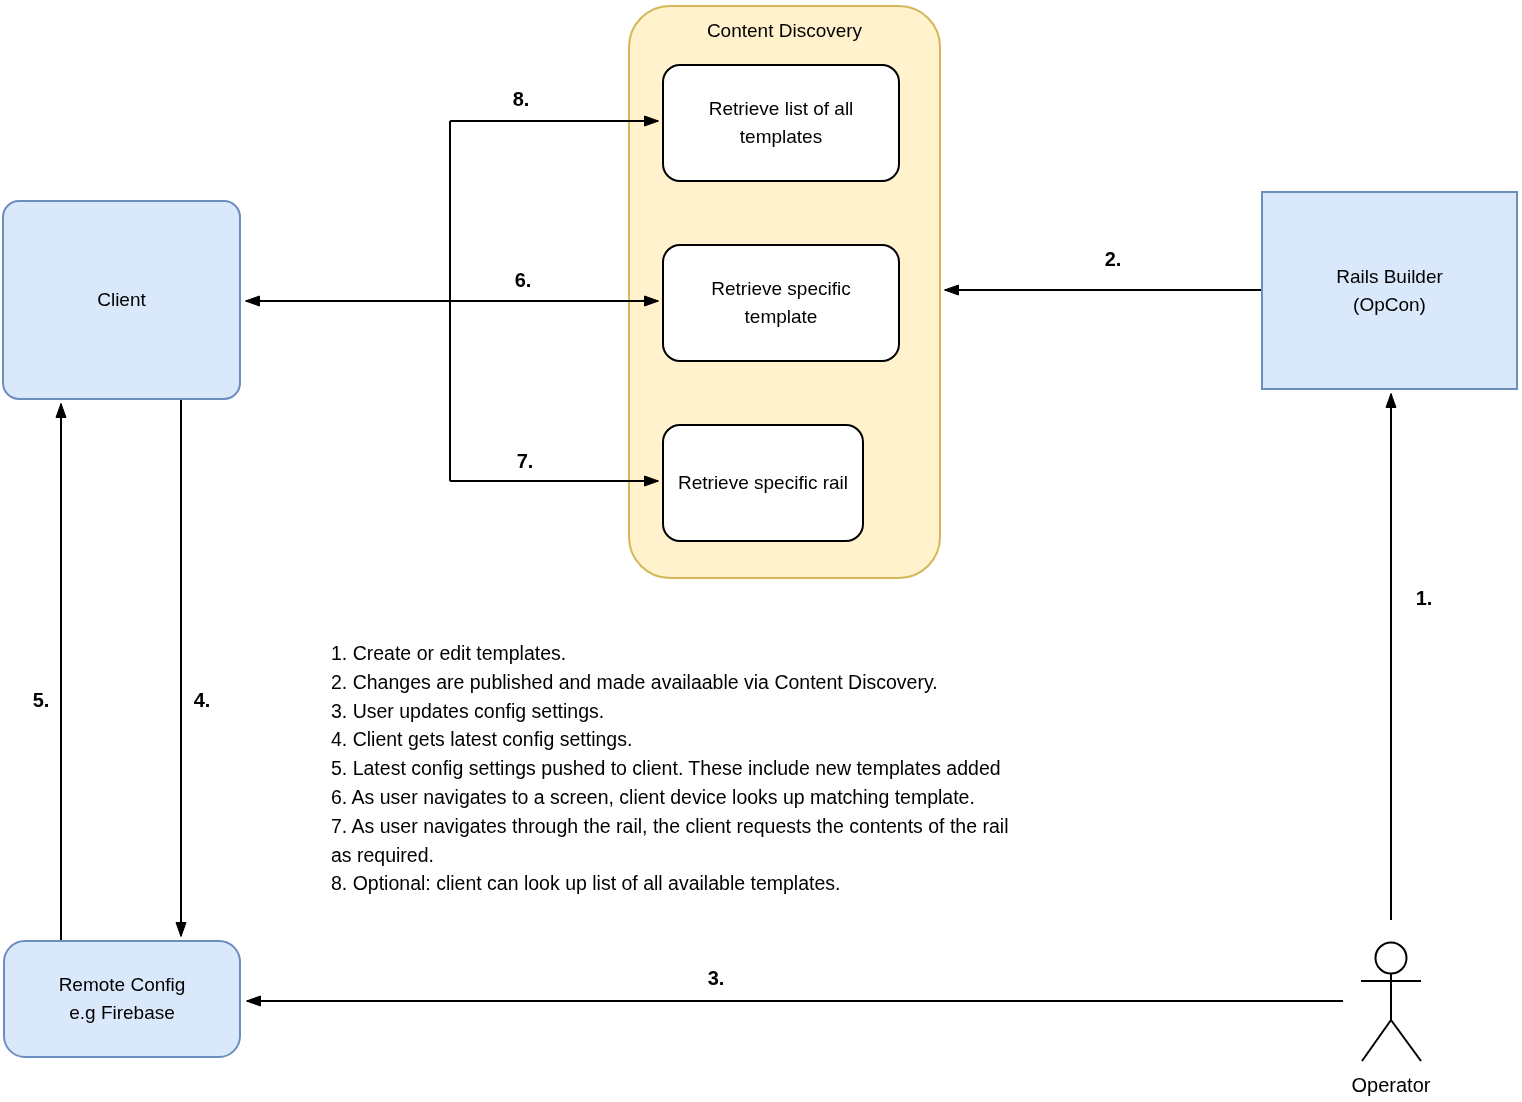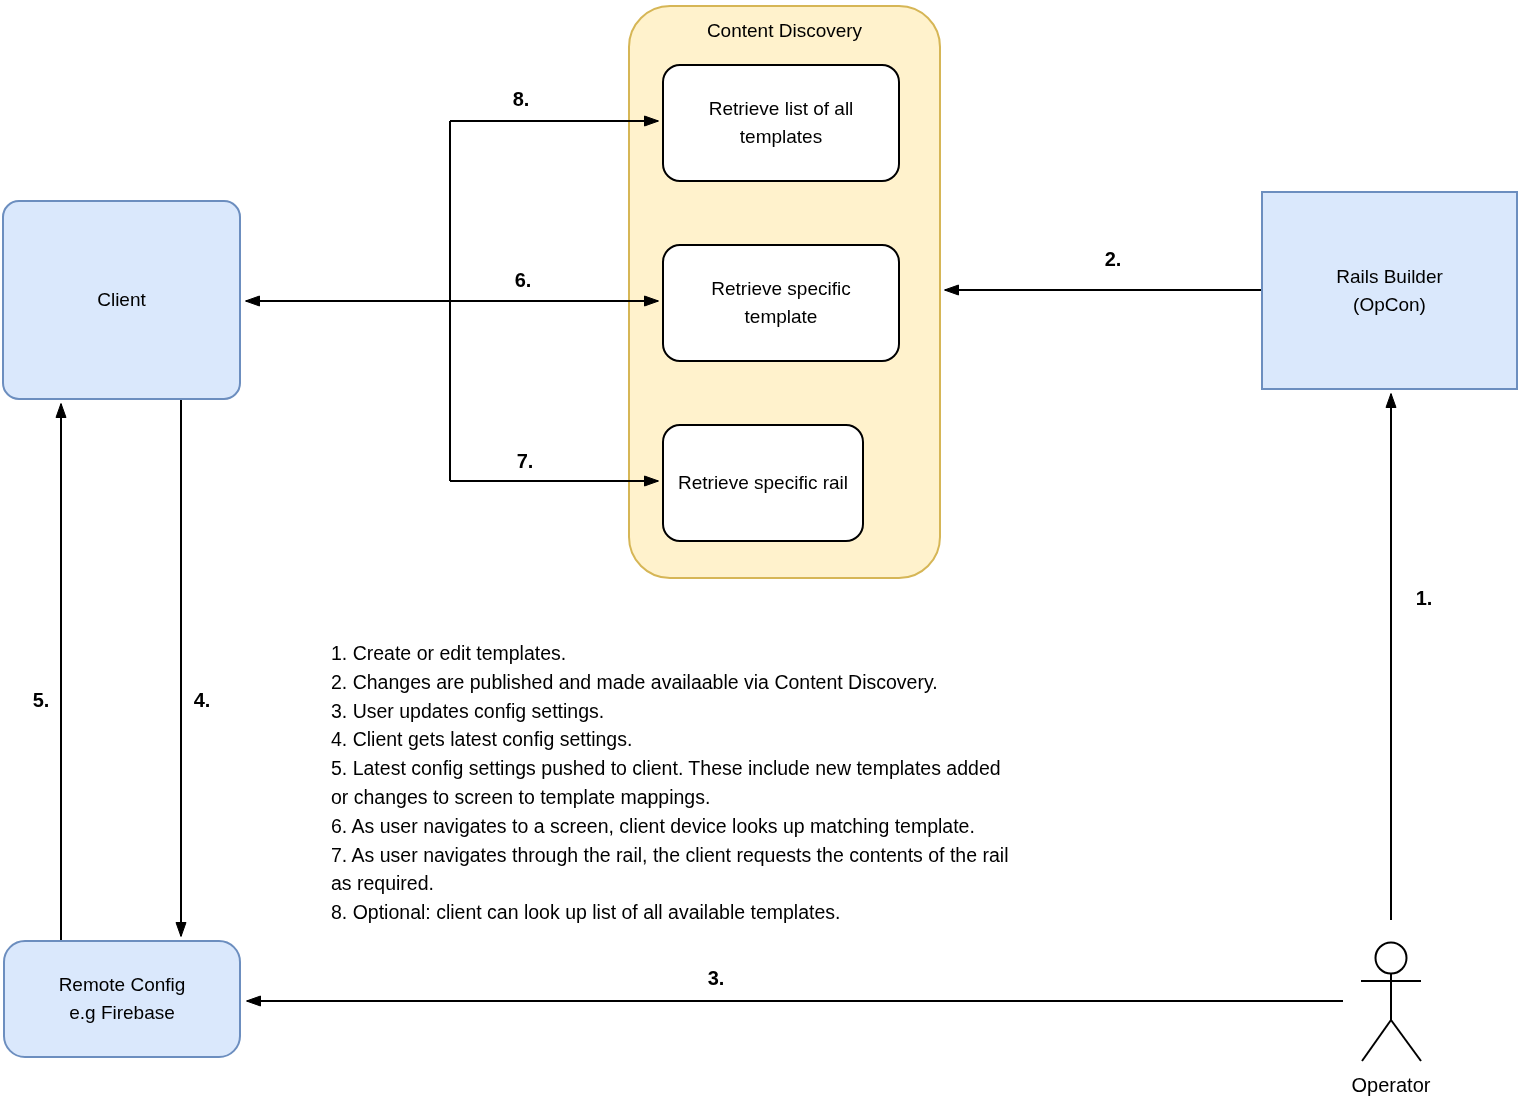--- a/index.html
+++ b/index.html
@@ -180,21 +180,20 @@
   <div class="arrow-label lbl-6">6.</div>
   <div class="arrow-label lbl-7">7.</div>
   <div class="arrow-label lbl-8">8.</div>
 
   <div class="notes">
     <div>1. Create or edit templates.</div>
     <div>2. Changes are published and made availaable via Content Discovery.</div>
     <div>3. User updates config settings.</div>
     <div>4. Client gets latest config settings.</div>
     <div>5. Latest config settings pushed to client. These include new templates added</div>
-    <div>or changes to screen to template mappings.</div>
     <div>6. As user navigates to a screen, client device looks up matching template.</div>
     <div>7. As user navigates through the rail, the client requests the contents of the rail</div>
     <div>as required.</div>
     <div>8. Optional: client can look up list of all available templates.</div>
   </div>
 
   <div class="operator-label">Operator</div>
 
 </div>
 

